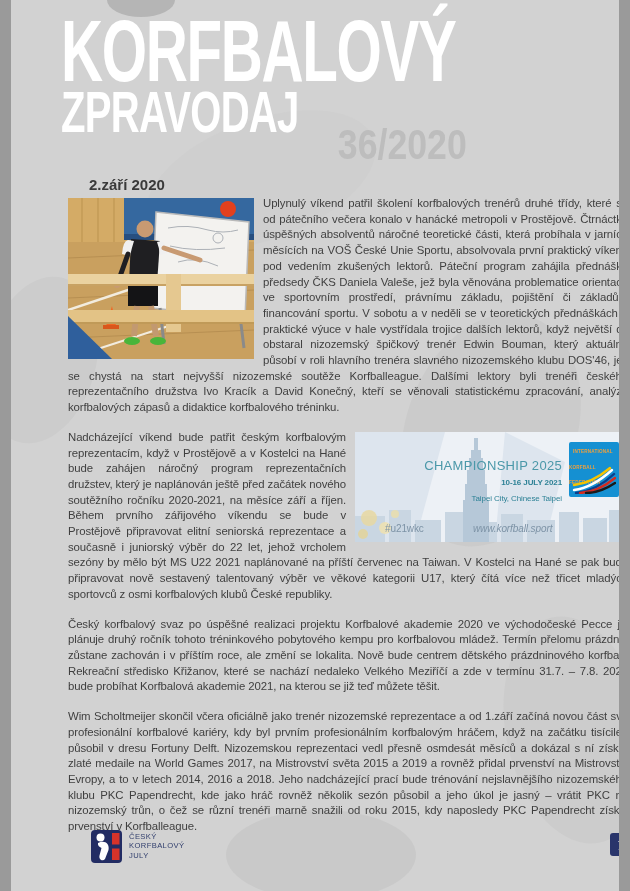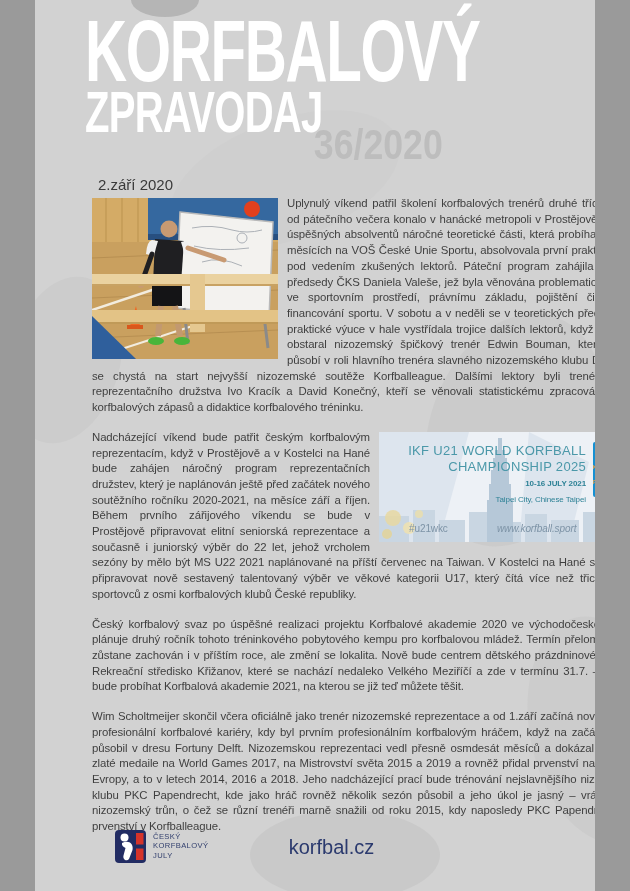--- a/index.html
+++ b/index.html
@@ -1,17 +1,17 @@
 <!DOCTYPE html>
 <html lang="cs"><head>
 <meta charset="utf-8">
 <style>
   html,body{margin:0;padding:0;background:#9a9a9a;}
   .page{
-    position:relative;width:560px;height:891px;margin:0 auto;
+    position:relative;width:608px;height:891px;margin:0 auto;
     background:#d2d2d2;overflow:hidden;
     font-family:"Liberation Sans",sans-serif;color:#3f3f3f;
   }
   .watermark{position:absolute;inset:0;z-index:0;pointer-events:none;}
   .layer{position:relative;z-index:1;}
 
   
   .mast-line1{
     position:absolute;top:7px;left:50px;
     font-size:87px;font-weight:bold;color:#ffffff;line-height:1;
@@ -22,21 +22,21 @@
     position:absolute;top:83px;left:50px;
     font-size:58px;font-weight:bold;color:#ffffff;line-height:1;
     letter-spacing:-1px;transform:scaleX(0.69);transform-origin:left top;
     white-space:nowrap;
   }
   .issue{
     position:absolute;top:124px;right:152px;
     font-size:42px;font-weight:bold;color:#bdbdbd;line-height:1;
     transform:scaleX(0.85);transform-origin:right top;white-space:nowrap;
   }
-  .date{position:absolute;top:176px;left:63px;font-size:15px;color:#3a3a3a;}
+  .date{position:absolute;top:176px;left:78px;font-size:15px;color:#3a3a3a;font-weight:bold;}
 
   
   .content{position:absolute;top:196px;left:57px;width:560px;}
   .content p{
     margin:0 0 14px 0;text-align:justify;
     font-size:11.4px;line-height:15.7px;letter-spacing:-0.1px;
     color:#3f3f3f;
   }
   .photo1{float:left;width:186px;height:161px;margin:2px 9px 4px 0;display:block;}
   .banner{
@@ -184,21 +184,21 @@
             </g>
 
             <g opacity="0.85">
               <circle cx="14" cy="86" r="8" fill="#e8d9a2"></circle>
               <circle cx="30" cy="96" r="6" fill="#f0e2b0"></circle>
               <circle cx="8" cy="102" r="5" fill="#e4d49a"></circle>
               <circle cx="40" cy="82" r="4" fill="#eadfae"></circle>
             </g>
           </svg>
           <span class="banner-titles">
-            <span class="bt-big">IKF U21 WORLD KORFBALL</span><br>
+            <br>
             <span class="bt-big">CHAMPIONSHIP 2025</span><br>
             <span class="bt-date">10-16 JULY 2021</span><br>
             <span class="bt-loc">Taipei City, Chinese Taipei</span>
           </span>
           <span class="banner-logo">
             <span class="logo-lines">
               <span>INTERNATIONAL</span><br>
               <span>KORFBALL</span><br>
               <span>FEDERATION</span>
             </span>
@@ -231,18 +231,17 @@
         <circle cx="9.5" cy="7.5" r="4" fill="#ffffff"></circle>
         <path d="M7,13 C13,9.5 19,13 17.5,20 L14,29 C12,31.5 7.5,30 8.5,25.5 L10.5,18 C8,17 6.5,15 7,13 Z" fill="#ffffff"></path>
         <rect x="21" y="3" width="7.5" height="11.5" fill="#d6332a"></rect>
         <rect x="21" y="18.5" width="7.5" height="11.5" fill="#d6332a"></rect>
       </svg>
       <div class="org">
         <span>ČESKÝ</span><br>
         <span>KORFBALOVÝ</span><br>
         <span>JULY</span>
       </div>
-      <a class="site">korfbal.cz</a>
       <div class="fb">f</div>
     </div>
 
   </div>
 </div>
 
 </body></html>

